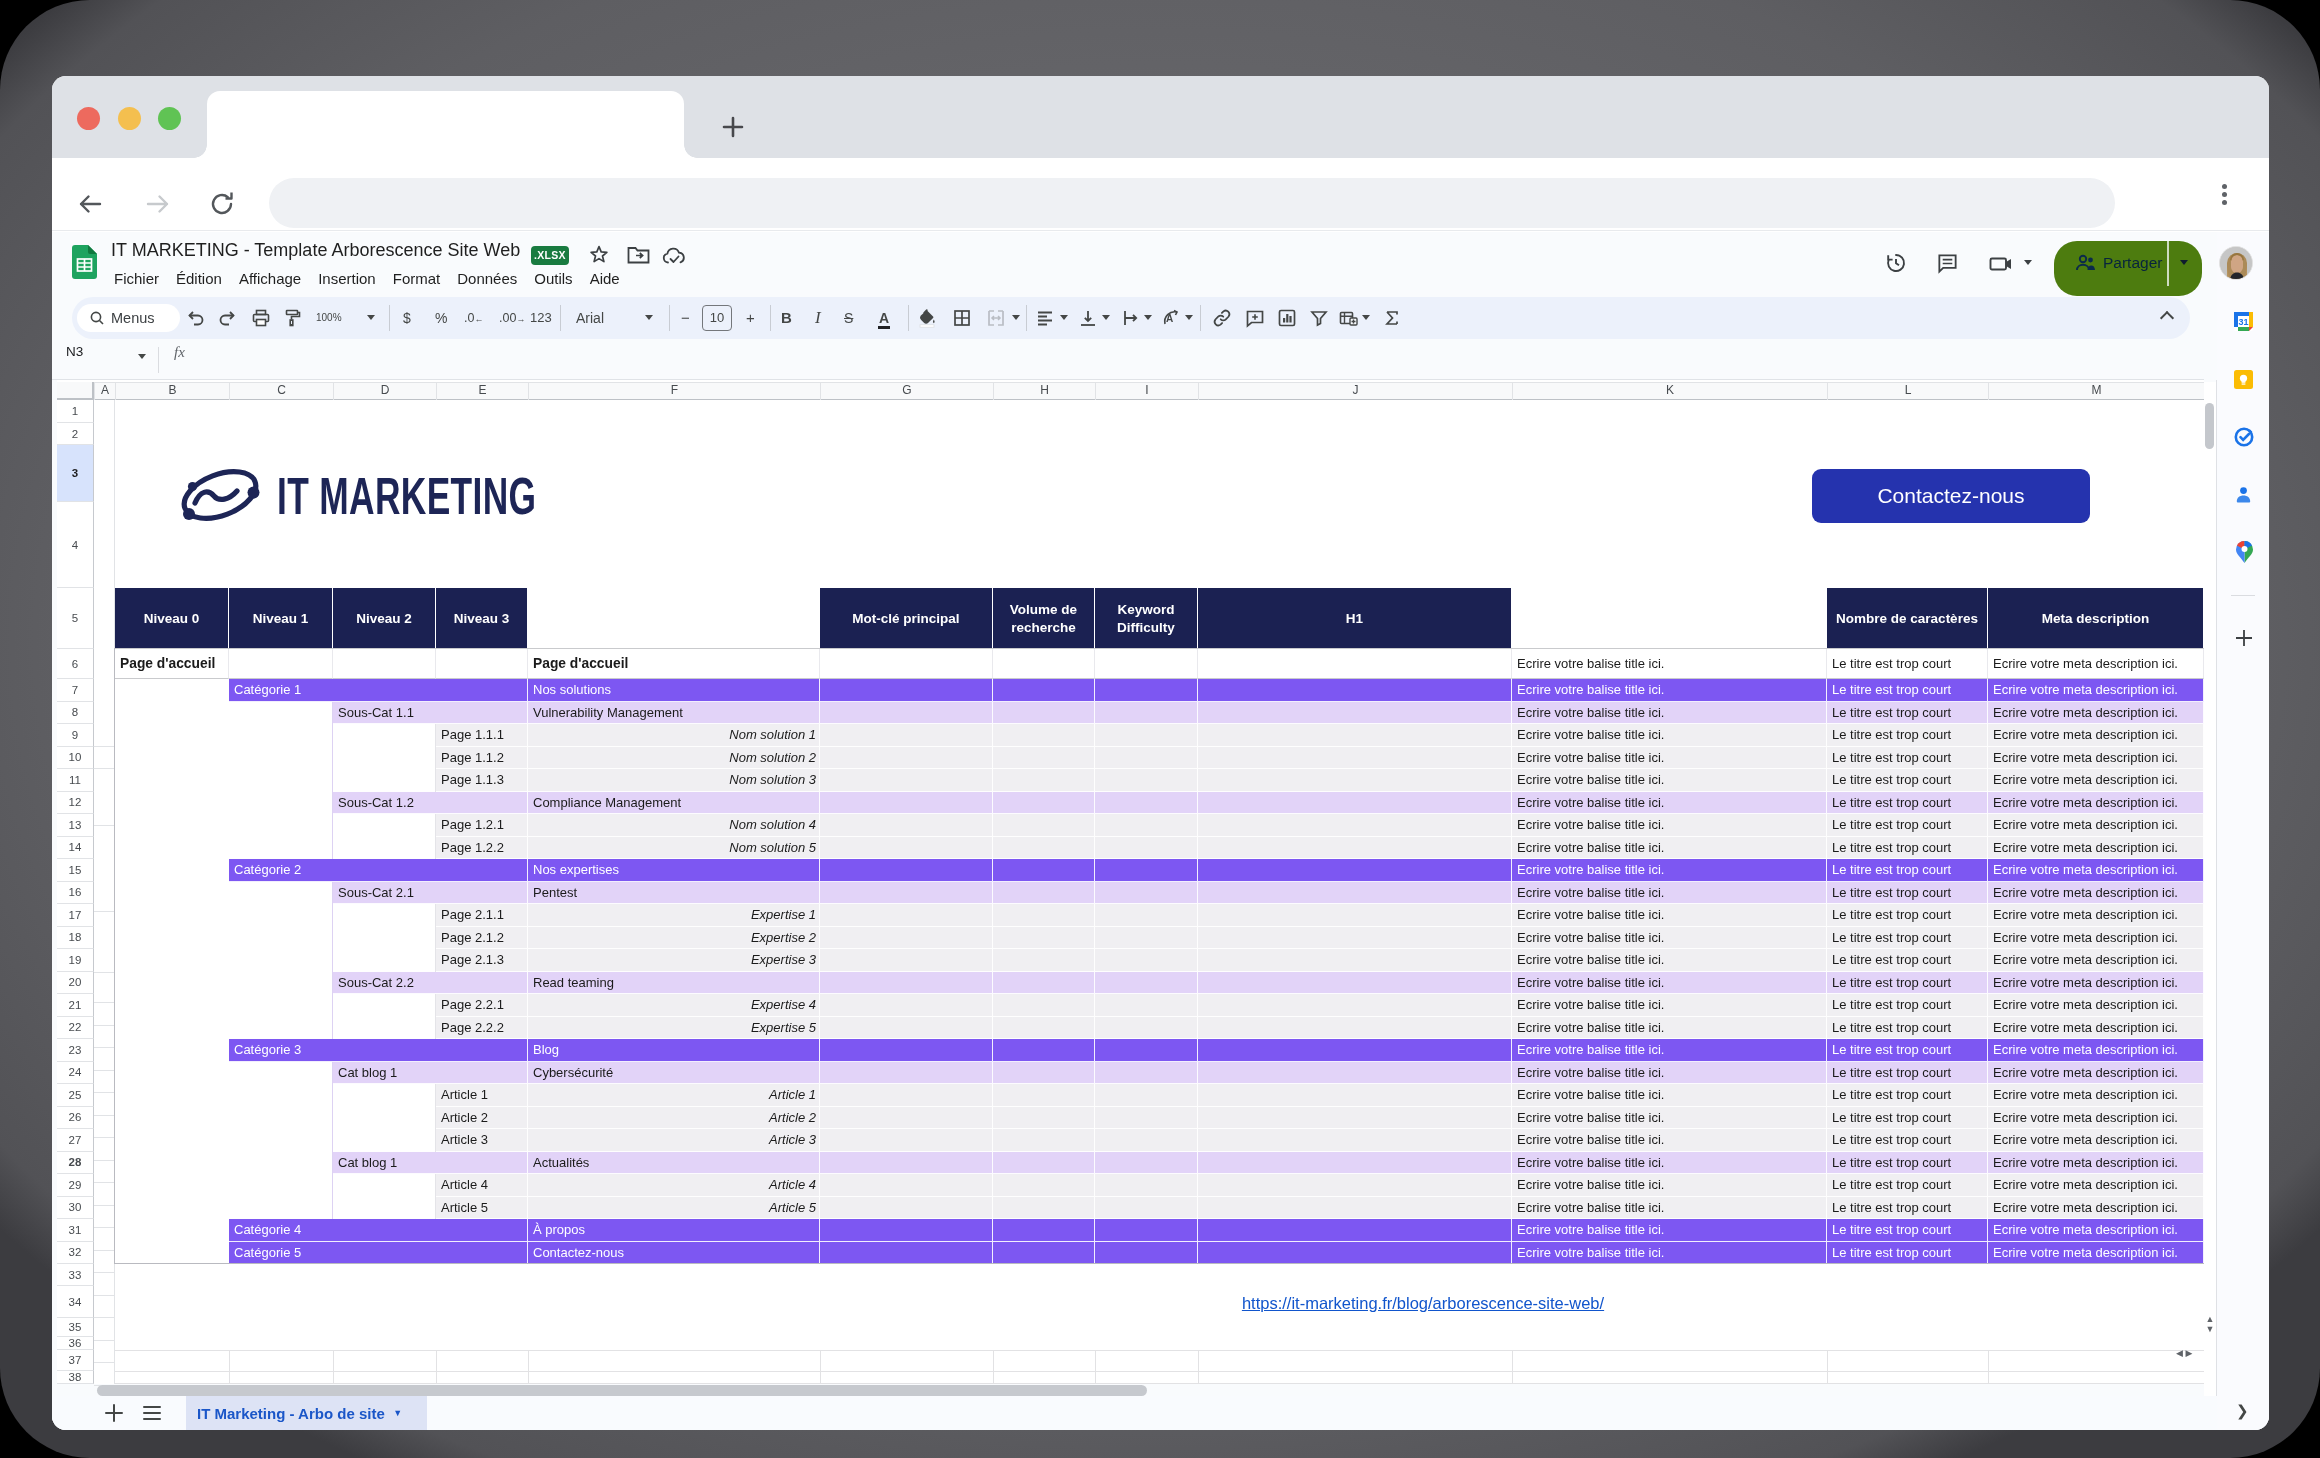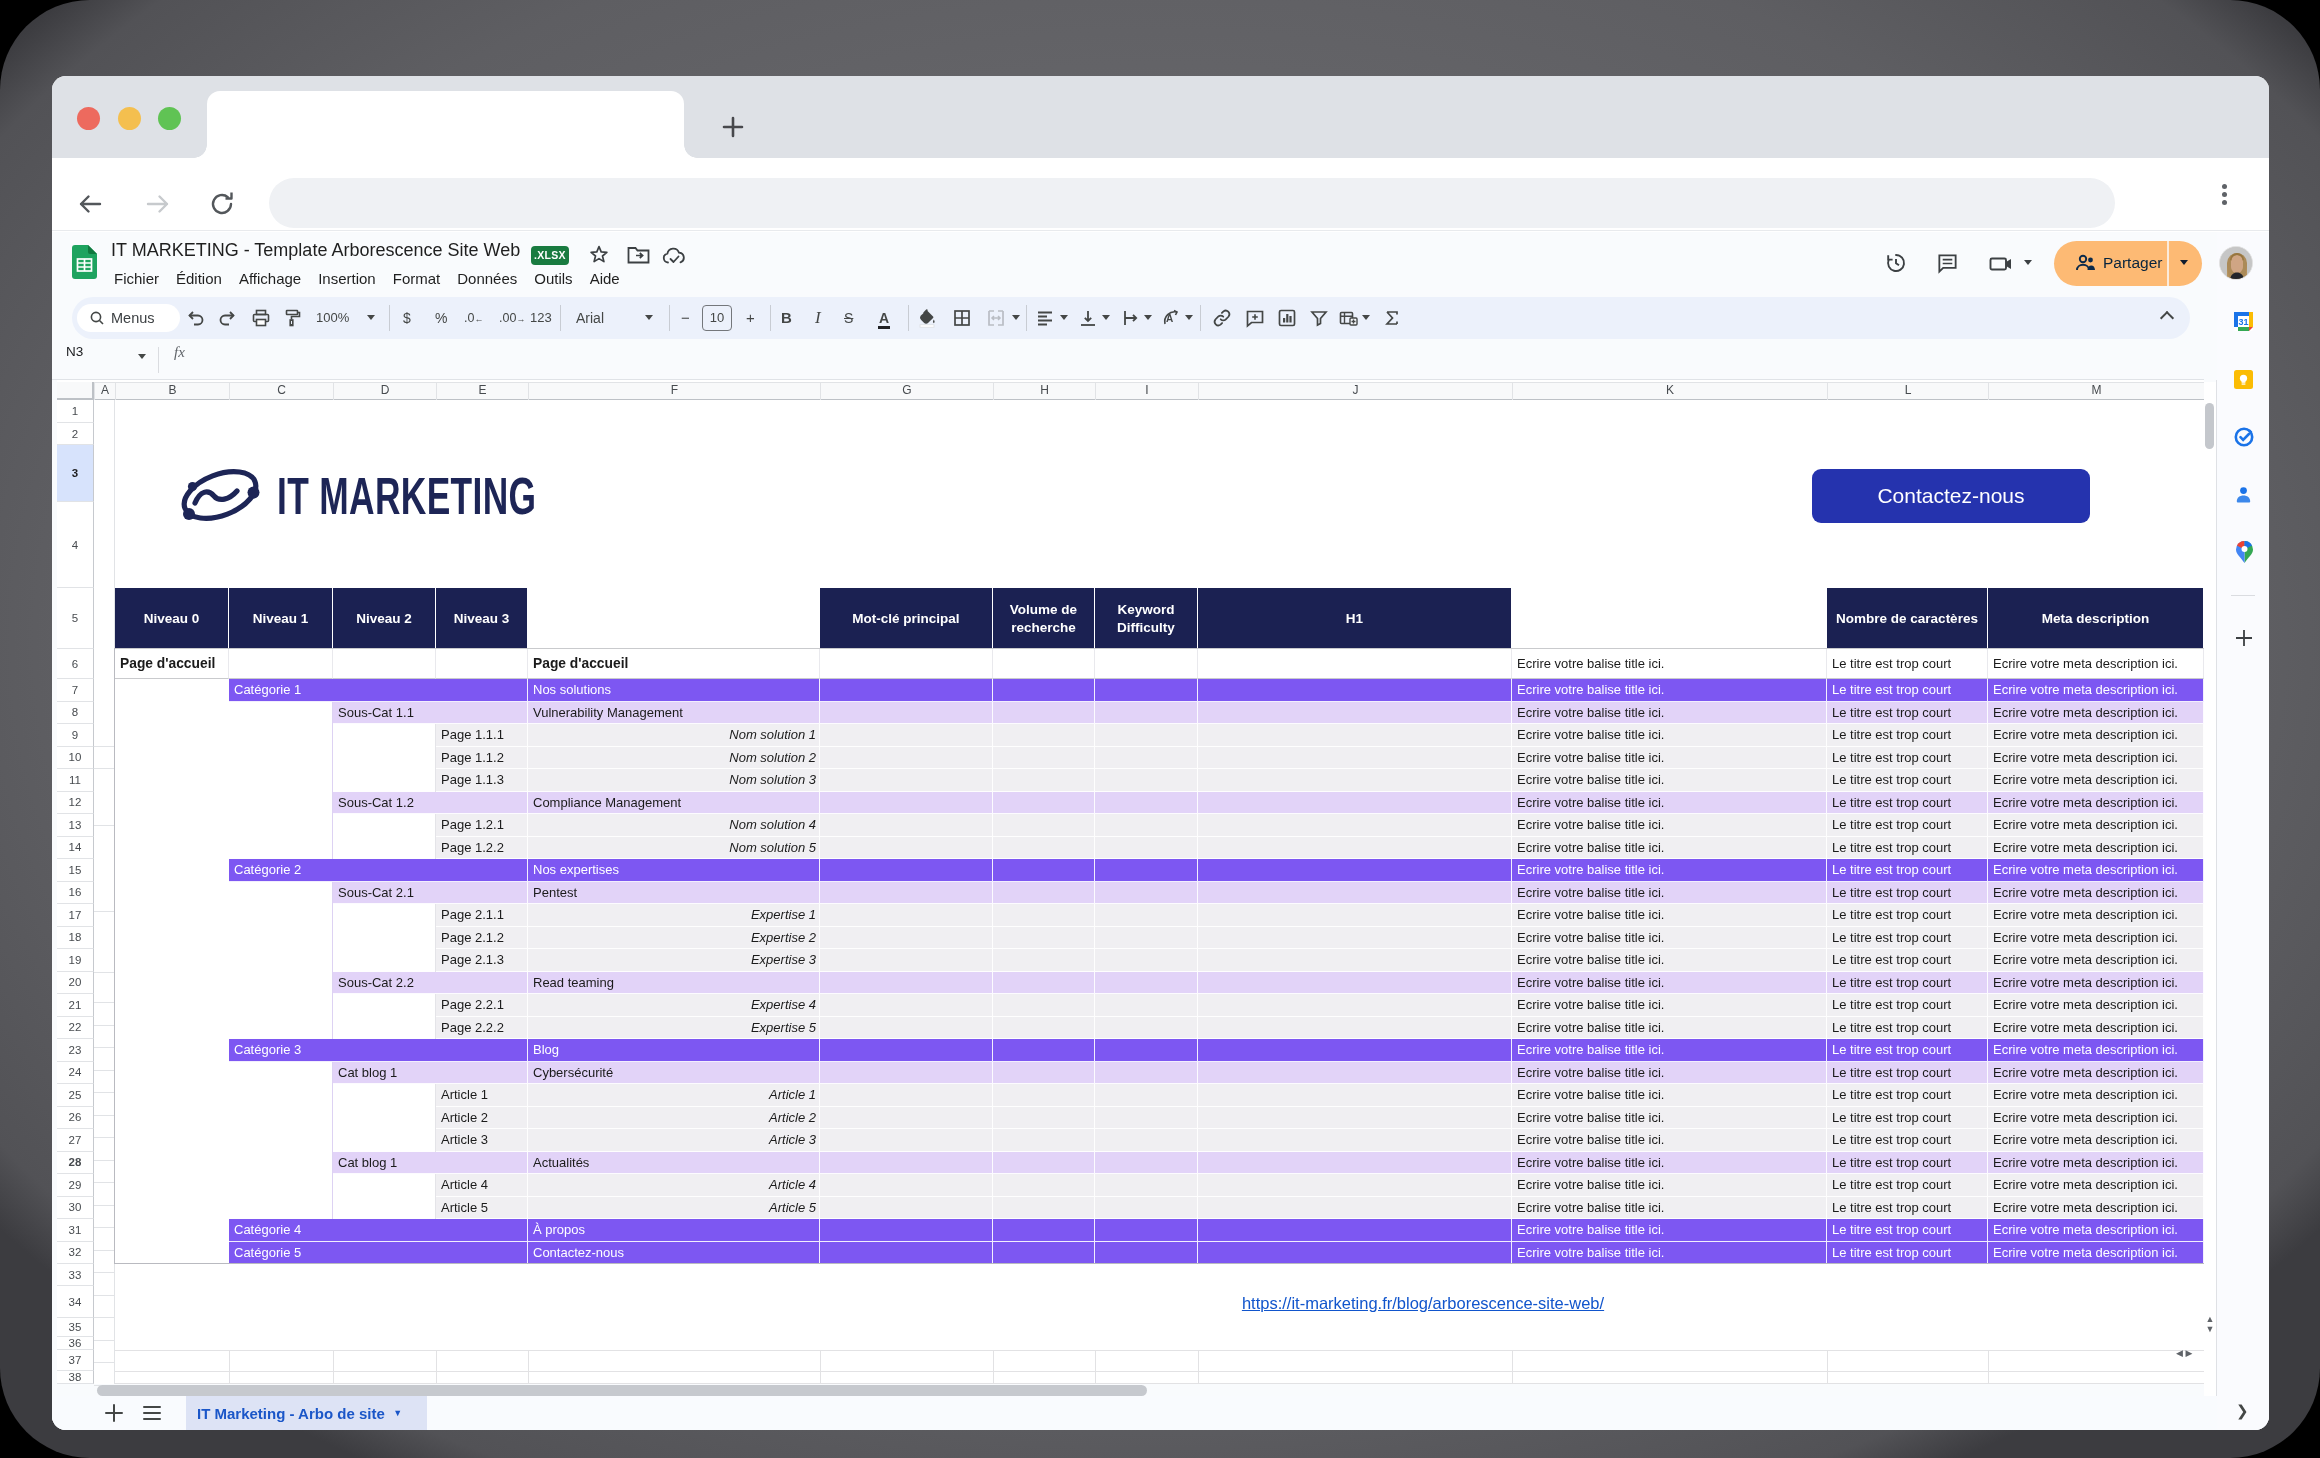--- a/index.html
+++ b/index.html
@@ -11,21 +11,21 @@
 .tab { position:absolute; left:155px; top:15px; width:477px; height:67px; background:#fff; border-radius:13px 13px 0 0; }
 .tab:before,.tab:after { content:""; position:absolute; bottom:0; width:13px; height:13px; }
 .tab:before { left:-13px; background:radial-gradient(circle at 0 0, rgba(0,0,0,0) 12.5px, #fff 13px); }
 .tab:after { right:-13px; background:radial-gradient(circle at 100% 0, rgba(0,0,0,0) 12.5px, #fff 13px); }
 .navbar { position:absolute; left:0; top:82px; width:100%; height:73px; background:#fff; border-bottom:1px solid #e8eaed; }
 .urlpill { position:absolute; left:217px; top:102px; width:1846px; height:50px; border-radius:25px; background:#eff1f4; }
 .sheets { position:absolute; left:0; top:156px; width:100%; height:1198px; background:#f9fbfd; }
 .title { position:absolute; left:59px; top:164px; font-size:18px; color:#1f1f1f; letter-spacing:0px; }
 .xlsx { position:absolute; left:479px; top:170px; width:38px; height:19px; background:#197b40; border-radius:4px; color:#fff; font-size:10.5px; font-weight:700; text-align:center; line-height:19px; letter-spacing:0.3px; }
 .menurow { position:absolute; left:62px; top:194px; font-size:15px; color:#1f1f1f; display:flex; gap:17px; }
-.partager { position:absolute; left:2002px; top:165px; width:148px; height:45px; border-radius:23px; background:#fdba74; }
+.partager { position:absolute; left:2002px; top:165px; width:148px; height:55px; border-radius:23px; background:#4d7c0f; }
 .partager .txt { position:absolute; left:49px; top:13px; font-size:15.5px; font-weight:500; color:#07243d; }
 .pdiv { position:absolute; left:2115px; top:165px; width:2px; height:45px; background:#f9fbfd; opacity:0.75; }
 .avatar { position:absolute; z-index:6; left:2167px; top:170px; width:34px; height:34px; border-radius:50%; background:#cbcbcb; overflow:hidden; border:1px solid #e2e2e2; }
 .tbar { position:absolute; left:20px; top:221px; width:2118px; height:42px; background:#ecf1fb; border-radius:21px; }
 .menuspill { position:absolute; left:25px; top:228px; width:103px; height:28px; background:#fff; border-radius:14px; display:flex; align-items:center; font-size:14.5px; color:#3c4043; }
 .ti { position:absolute; top:221px; height:42px; line-height:42px; }
 .szbox { position:absolute; left:650px; top:229px; width:30px; height:26px; border:1px solid #74777b; border-radius:4px; text-align:center; line-height:24px; font-size:13px; color:#444746; background:transparent; }
 .fbar { position:absolute; left:0px; top:263px; width:2152px; height:41px; background:#f9fbfd; border-bottom:1px solid #e0e3e7; }
 .grid { position:absolute; left:5px; top:304px; width:2147px; height:1004px; background:#fff; }
 .chrow { position:absolute; left:5px; top:306px; width:2147px; height:18px; background:#f8f9fa; border-top:1px solid #e1e3e6; border-bottom:1px solid #bdc1c6; }
@@ -171,21 +171,21 @@
     <div style="position:absolute;left:199px;top:232px;line-height:0;"><svg width="20" height="20" viewBox="0 0 20 20">
         <rect x="5.5" y="2.5" width="9" height="4" fill="none" stroke="#444746" stroke-width="1.6"></rect>
         <rect x="2.5" y="6.5" width="15" height="7" rx="1" fill="none" stroke="#444746" stroke-width="1.6"></rect>
         <rect x="5.5" y="11.5" width="9" height="6" fill="#fff" stroke="#444746" stroke-width="1.6"></rect>
       </svg></div>
     <div style="position:absolute;left:230px;top:232px;line-height:0;"><svg width="20" height="20" viewBox="0 0 20 20">
         <rect x="4.5" y="2.5" width="11" height="4" rx="0.5" fill="none" stroke="#444746" stroke-width="1.6"></rect>
         <path d="M15.5 4.5 h2 v4 h-8 v3" fill="none" stroke="#444746" stroke-width="1.6"></path>
         <rect x="8.2" y="12" width="2.6" height="5.5" fill="none" stroke="#444746" stroke-width="1.6"></rect>
       </svg></div>
-    <div class="ti" style="left:264px;font-size:13px;font-weight:400;color:#444746;">100%</div>
+    <div class="ti" style="left:264px;font-size:10px;font-weight:400;color:#444746;">100%</div>
     <div style="position:absolute;left:315px;top:239px;width:0;height:0;border-left:4.5px solid transparent;border-right:4.5px solid transparent;border-top:5.5px solid #444746;"></div>
     <div style="position:absolute;left:337px;top:229px;width:1px;height:26px;background:#c8ccd3;"></div>
     <div class="ti" style="left:351px;font-size:14px;font-weight:400;color:#444746;">$</div>
     <div class="ti" style="left:383px;font-size:14px;font-weight:400;color:#444746;">%</div>
     <div class="ti" style="left:412px;font-size:12.5px;font-weight:400;color:#444746;">.0<span style="font-size:9px">←</span></div>
     <div class="ti" style="left:447px;font-size:12.5px;font-weight:400;color:#444746;">.00<span style="font-size:9px">→</span></div>
     <div class="ti" style="left:478px;font-size:13px;font-weight:400;color:#444746;">123</div>
     <div style="position:absolute;left:508px;top:229px;width:1px;height:26px;background:#c8ccd3;"></div>
     <div class="ti" style="left:524px;font-size:14px;font-weight:400;color:#444746;">Arial</div>
     <div style="position:absolute;left:593px;top:239px;width:0;height:0;border-left:4.5px solid transparent;border-right:4.5px solid transparent;border-top:5.5px solid #444746;"></div>

